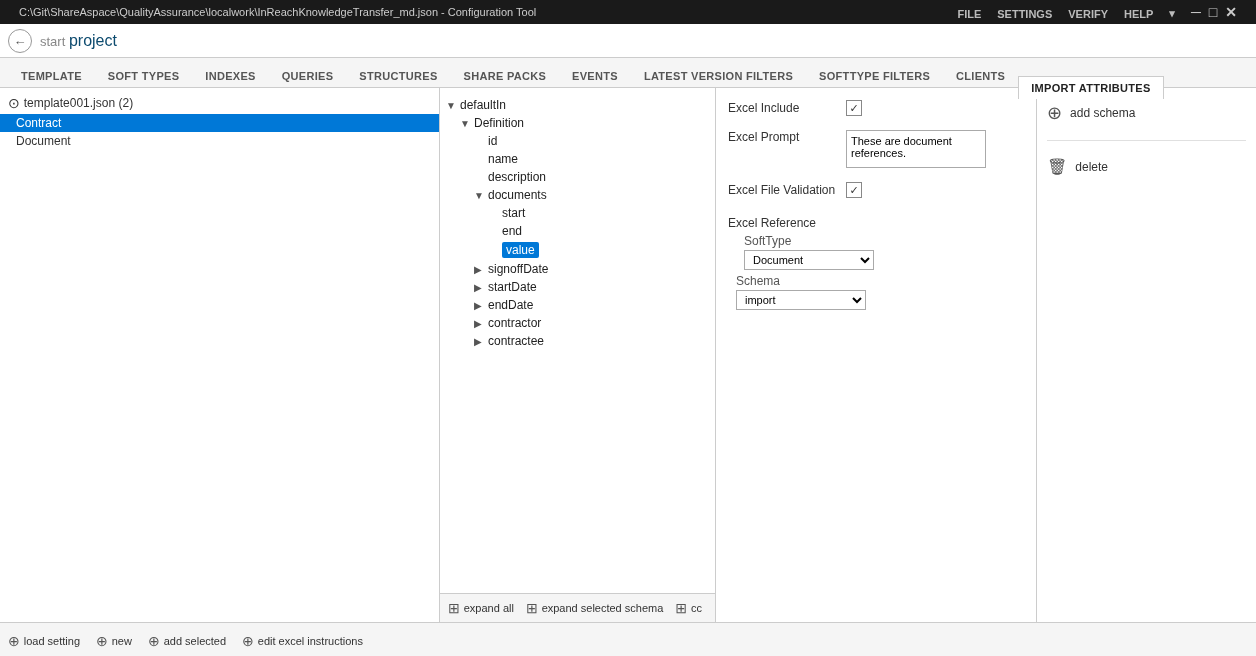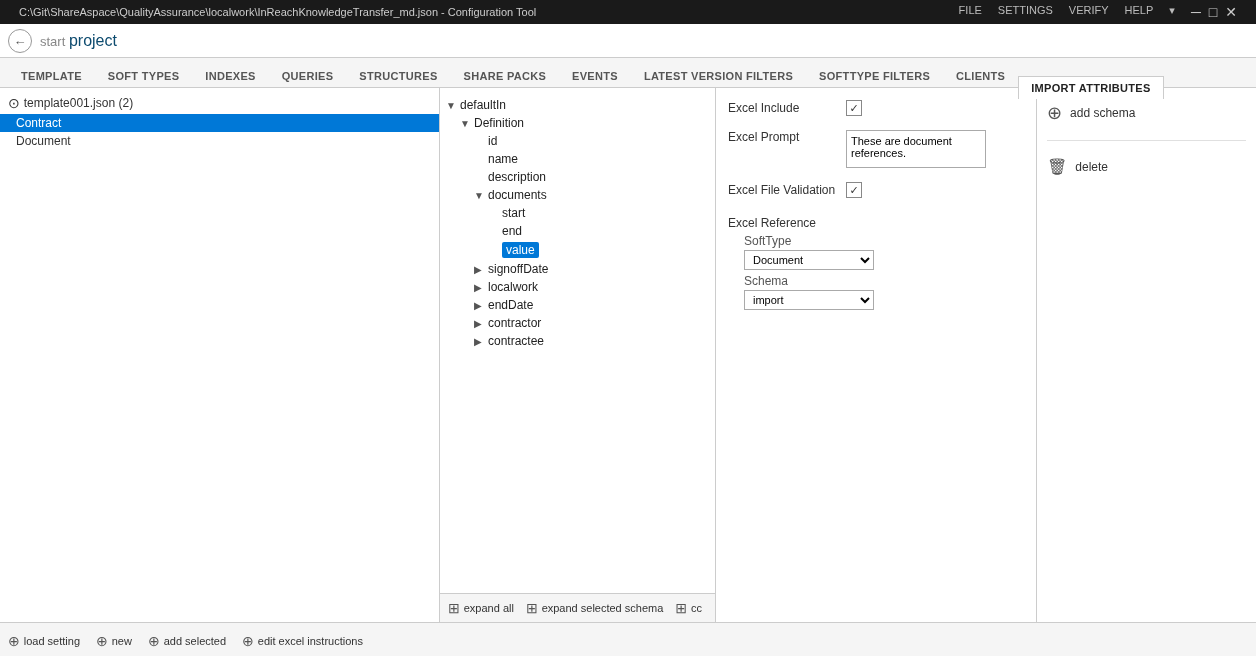--- a/index.html
+++ b/index.html
@@ -10,21 +10,21 @@
       background: #1a1a1a;
       color: #ccc;
       font-size: 11px;
       padding: 3px 19px;
       display: flex;
       align-items: center;
       justify-content: space-between;
       height: 24px;
     }
     #titlebar-left { display: flex; align-items: center; gap: 4px; }
-    #titlebar-right { display: flex; align-items: flex-start; gap: 16px; }
+    #titlebar-right { display: flex; align-items: flex-end; gap: 16px; font-weight: bold; }
     #titlebar-right span { cursor: pointer; color: #bbb; }
     #window-controls { display: flex; gap: 8px; }
     #window-controls span { cursor: pointer; color: #ccc; font-size: 14px; }
 
     
     #navbar {
       background: #fff;
       border-bottom: 1px solid #ccc;
       display: flex;
       align-items: center;
@@ -187,21 +187,21 @@
       width: 140px;
       height: 38px;
       resize: none;
       font-family: inherit;
     }
 
     .excel-ref-section { margin-top: 4px; }
     .excel-ref-label { font-size: 12px; color: #333; margin-bottom: 4px; }
     .softtype-row { margin-left: 16px; margin-bottom: 4px; }
     .softtype-label { font-size: 12px; color: #555; }
-    .schema-select-row { margin-left: 16px; margin-bottom: 4px; }
+    .schema-select-row { margin-left: 8px; margin-bottom: 4px; }
     .schema-select-label { font-size: 12px; color: #555; }
 
     .prop-select {
       border: 1px solid #aaa;
       padding: 2px 4px;
       font-size: 11px;
       font-family: inherit;
       width: 130px;
       background: #fff;
     }
@@ -369,21 +369,21 @@
             <span class="schema-label highlighted">value</span>
           </div>
 
           <div class="schema-node-row indent2">
             <span class="schema-expand">▶</span>
             <span class="schema-label">signoffDate</span>
           </div>
 
           <div class="schema-node-row indent2">
             <span class="schema-expand">▶</span>
-            <span class="schema-label">localwork</span>
+            <span class="schema-label">startDate</span>
           </div>
 
           <div class="schema-node-row indent2">
             <span class="schema-expand">▶</span>
             <span class="schema-label">endDate</span>
           </div>
 
           <div class="schema-node-row indent2">
             <span class="schema-expand">▶</span>
             <span class="schema-label">contractor</span>

